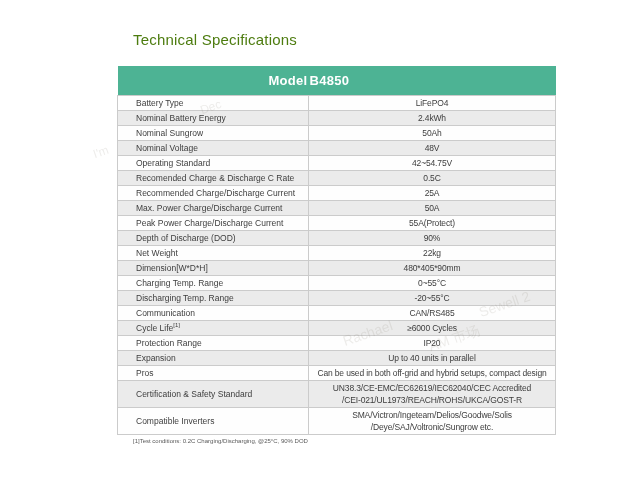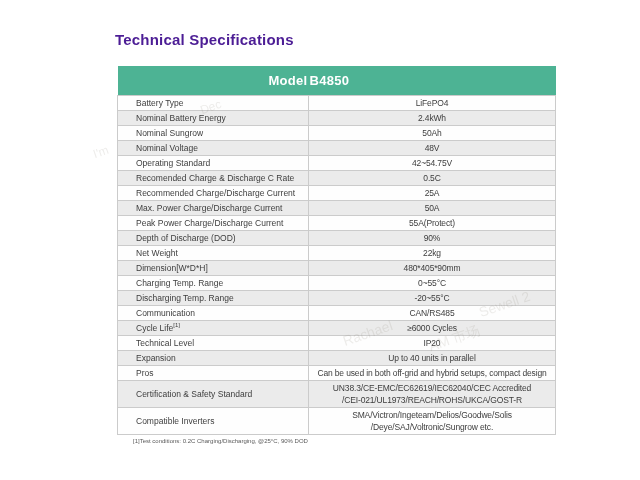--- a/index.html
+++ b/index.html
@@ -1,22 +1,22 @@
 <!DOCTYPE html>
 <html><head>
 <meta charset="utf-8">
 <style>
   html,body{margin:0;padding:0;}
   body{
     width:640px;height:480px;background:#ffffff;position:relative;overflow:hidden;
     font-family:"Liberation Sans", sans-serif;
   }
   .page-title{
-    position:absolute;left:115px;top:31px;margin:0;
-    font-size:15px;font-weight:700;color:#4c1d95;letter-spacing:.2px;
+    position:absolute;left:133px;top:31px;margin:0;
+    font-size:15px;font-weight:400;color:#4d7c0f;letter-spacing:.2px;
   }
   .content{
     position:absolute;left:117px;top:66px;width:438px;
   }
   table.spec-table{
     border-collapse:collapse;table-layout:fixed;width:438px;
   }
   col.c1{width:191px;}
   col.c2{width:247px;}
   thead th{
@@ -151,21 +151,21 @@
     <td class="col-label"><span>Communication</span><sup class="row-sup"></sup></td>
     <td class="col-value">CAN/RS485</td>
   </tr>
 
   <tr>
     <td class="col-label"><span>Cycle Life</span><sup class="row-sup">[1]</sup></td>
     <td class="col-value">≥6000 Cycles</td>
   </tr>
 
   <tr>
-    <td class="col-label"><span>Technical Level</span><sup class="row-sup"></sup></td>
+    <td class="col-label"><span>Protection Range</span><sup class="row-sup"></sup></td>
     <td class="col-value">IP20</td>
   </tr>
 
   <tr>
     <td class="col-label"><span>Expansion</span><sup class="row-sup"></sup></td>
     <td class="col-value">Up to 40 units in parallel</td>
   </tr>
 
   <tr>
     <td class="col-label"><span>Pros</span><sup class="row-sup"></sup></td>

